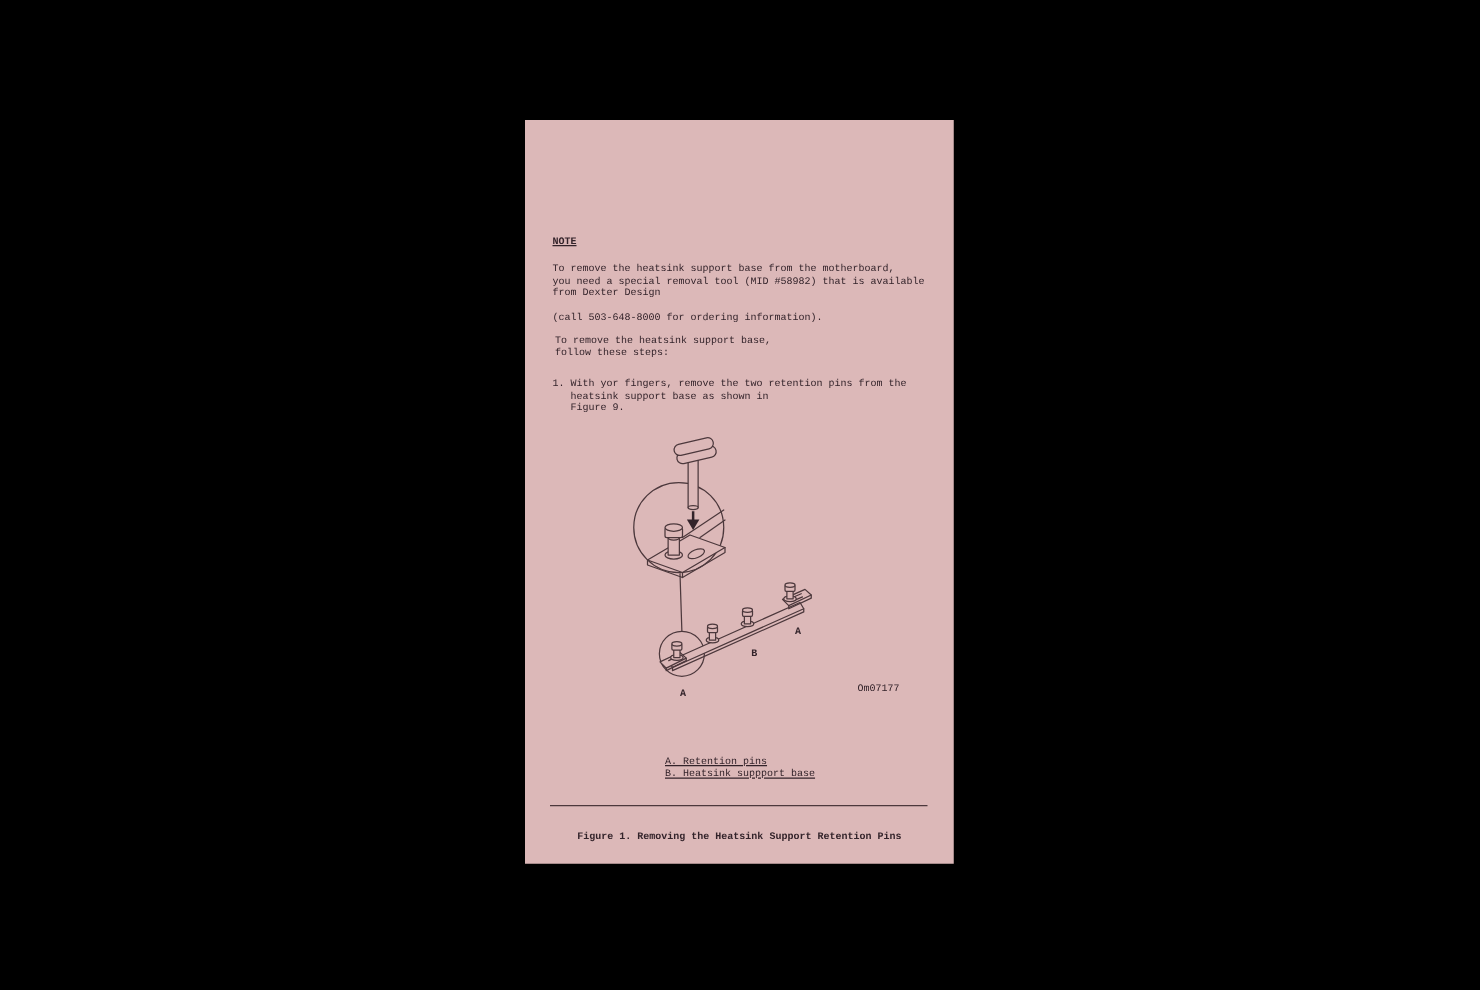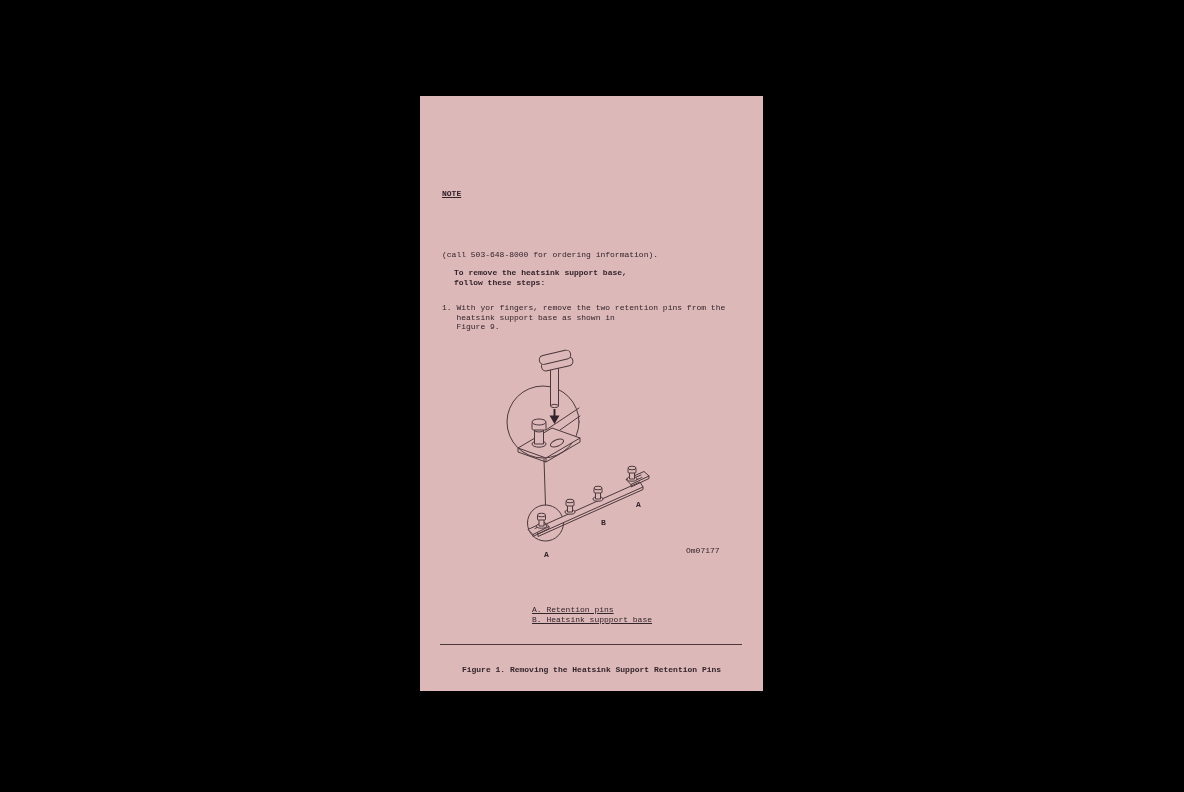--- a/index.html
+++ b/index.html
@@ -29,21 +29,21 @@
     letter-spacing: 0;
     color: #33232a;
   }
   .note-heading {
     left: 22px; top: 93px;
     font-weight: bold;
     text-decoration: underline;
   }
   .intro-paragraph { left: 22px; top: 115px; }
   .ordering-line   { left: 22px; top: 154px; }
-  .steps-intro     { left: 34px; top: 172px; font-weight: bold; }
+  .steps-intro     { left: 24px; top: 172px; }
   .step-1          { left: 22px; top: 207px; }
   .figure-svg {
     position: absolute;
     left: 60px; top: 250px;
     width: 280px; height: 225px;
   }
   .figure-legend {
     left: 112px; top: 509px; text-decoration: underline;
   }
   .figure-divider {
@@ -67,20 +67,23 @@
   .figure-svg text.bold { font-weight: bold; }
 </style>
 </head>
 <body>
 
 <div class="canvas">
   <div class="manual-page">
 
     <div class="txt note-heading">NOTE</div>
 
+    <div class="txt intro-paragraph">To remove the heatsink support base from the motherboard,
+you need a special removal tool (MID #58982) that is available
+from Dexter Design</div>
 
     <div class="txt ordering-line">(call 503-648-8000 for ordering information).</div>
 
     <div class="txt steps-intro">To remove the heatsink support base,
 follow these steps:</div>
 
     <div class="txt step-1">1. With yor fingers, remove the two retention pins from the
    heatsink support base as shown in
    Figure 9.</div>
 

